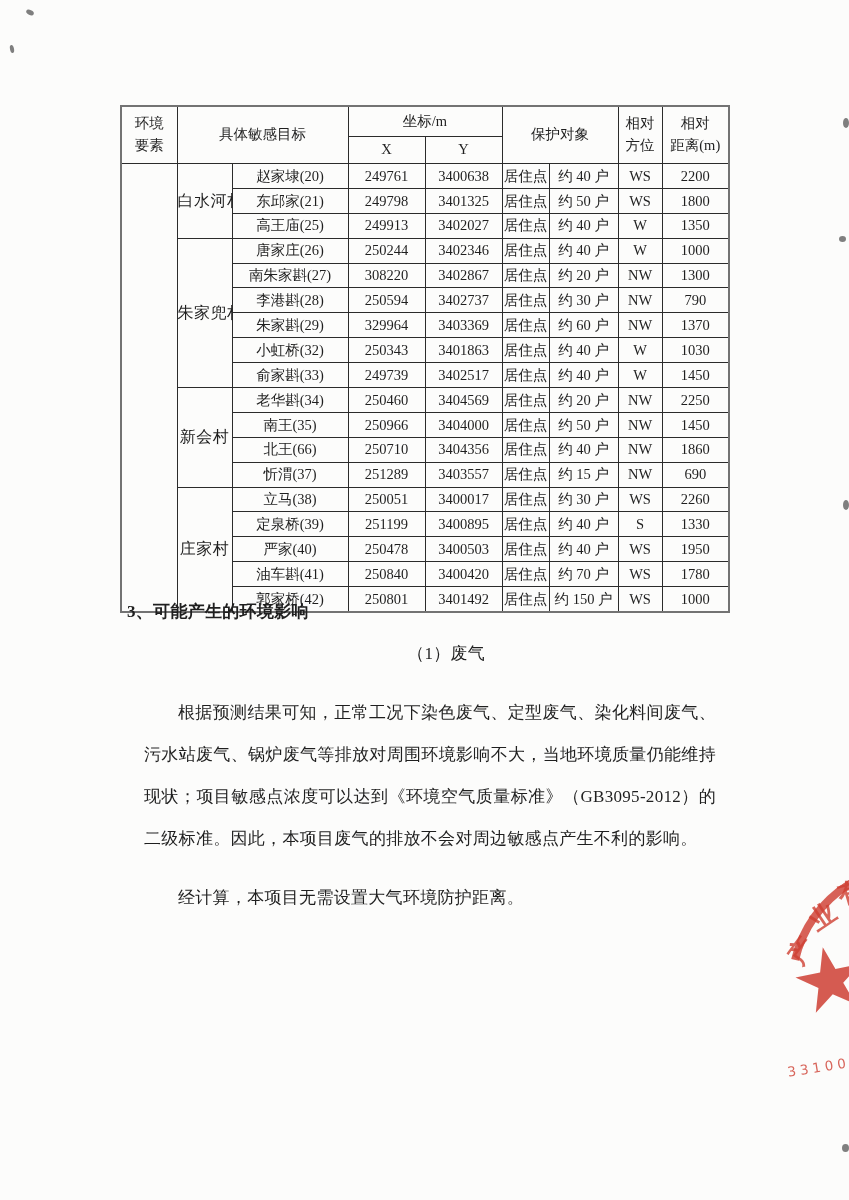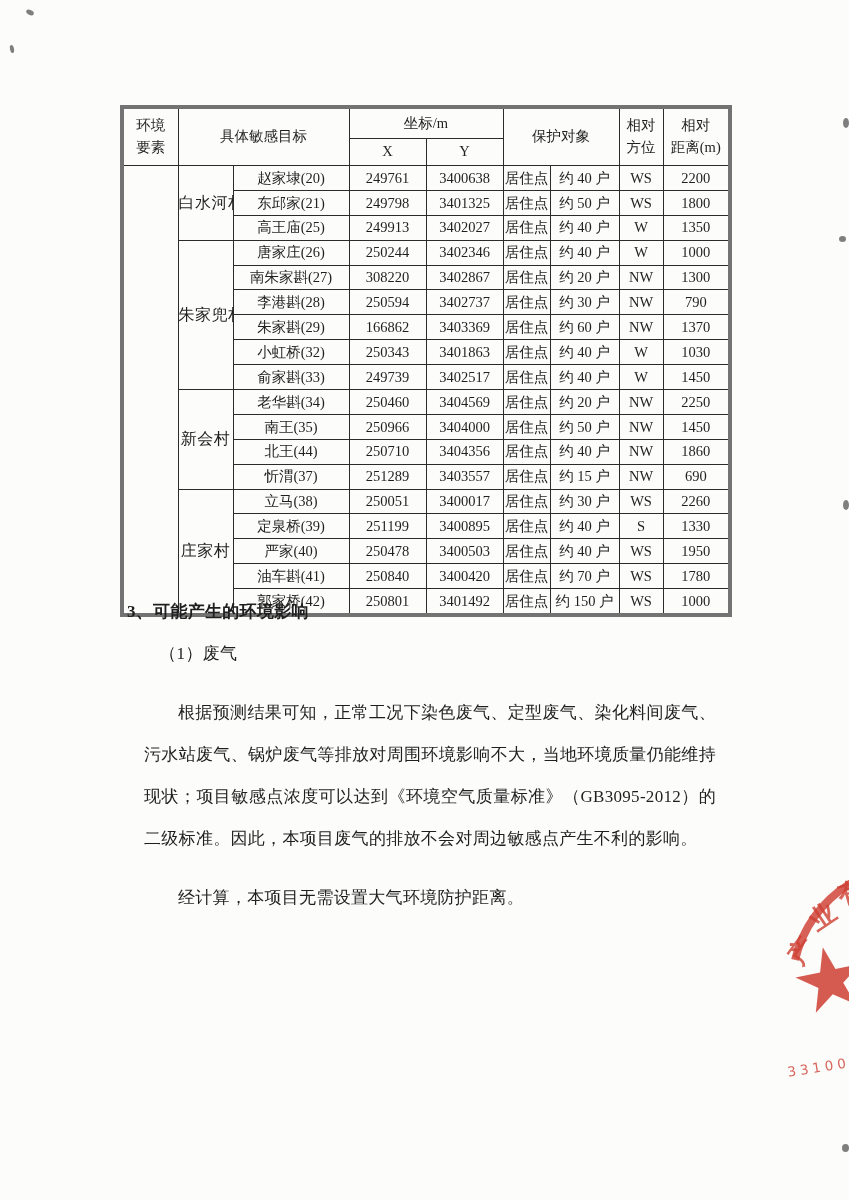--- a/index.html
+++ b/index.html
@@ -5,40 +5,40 @@
   html,body{margin:0;padding:0;background:#e8e8e8;}
   .page{
     position:relative;width:849px;height:1200px;margin:0 auto;
     background:#fcfcfb;overflow:hidden;
     font-family:"Liberation Serif","DejaVu Serif",serif;color:#1f1f1f;
   }
   
   table.targets{
     position:absolute;left:120px;top:105px;width:608px;
     border-collapse:collapse;table-layout:fixed;
-    border:4px solid #737373;
+    border:2px solid #737373;
   }
   table.targets th,table.targets td{
     border:1.4px solid #2b2b2b;
     padding:0;text-align:center;vertical-align:middle;
     font-weight:normal;font-size:14.5px;line-height:1.15;
     overflow:hidden;white-space:nowrap;
   }
   table.targets thead th{white-space:pre-line;line-height:1.5;}
   table.targets thead tr:first-child th{height:29px;}
   table.targets thead tr:last-child th{height:26px;}
   table.targets tbody td{height:23.9px;}
   table.targets td.village{font-size:16px;letter-spacing:.5px;}
   
   .text-block{
     position:absolute;left:127px;top:591px;width:606px;
     font-size:17px;line-height:42px;letter-spacing:.3px;
   }
   .text-block .head{font-weight:bold;}
-  .text-block .sub{text-indent:1.9em;}
+  .text-block .sub{text-indent:1.9em;text-align:center;}
   .text-block p{margin:17px;text-indent:2em;text-align:justify;}
   
   .stamp-arc{
     position:absolute;left:788px;top:862px;width:234px;height:234px;
     border:8px solid transparent;border-top-color:rgba(206,62,50,.82);
     border-radius:50%;transform:rotate(-32deg);
   }
   .stamp-star{
     position:absolute;left:791px;top:936px;
     font-size:86px;line-height:1;color:rgba(206,62,50,.85);
@@ -153,21 +153,21 @@
           <td>李港斟(28)</td>
           <td>250594</td>
           <td>3402737</td>
           <td>居住点</td>
           <td>约 30 户</td>
           <td>NW</td>
           <td>790</td>
         </tr>
         <tr>
           <td>朱家斟(29)</td>
-          <td>166862</td>
+          <td>329964</td>
           <td>3403369</td>
           <td>居住点</td>
           <td>约 60 户</td>
           <td>NW</td>
           <td>1370</td>
         </tr>
         <tr>
           <td>小虹桥(32)</td>
           <td>250343</td>
           <td>3401863</td>
@@ -198,21 +198,21 @@
         <tr>
           <td>南王(35)</td>
           <td>250966</td>
           <td>3404000</td>
           <td>居住点</td>
           <td>约 50 户</td>
           <td>NW</td>
           <td>1450</td>
         </tr>
         <tr>
-          <td>北王(44)</td>
+          <td>北王(66)</td>
           <td>250710</td>
           <td>3404356</td>
           <td>居住点</td>
           <td>约 40 户</td>
           <td>NW</td>
           <td>1860</td>
         </tr>
         <tr>
           <td>忻渭(37)</td>
           <td>251289</td>

